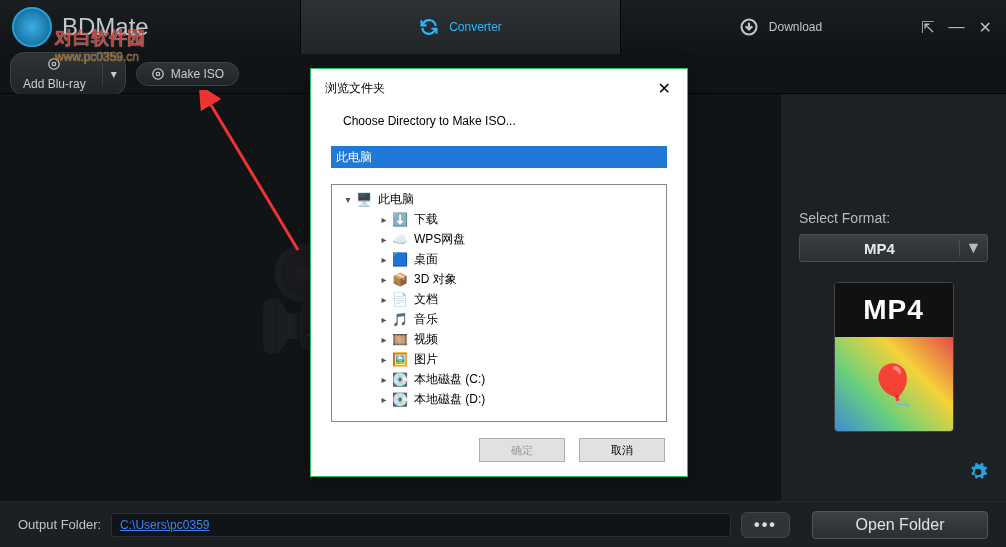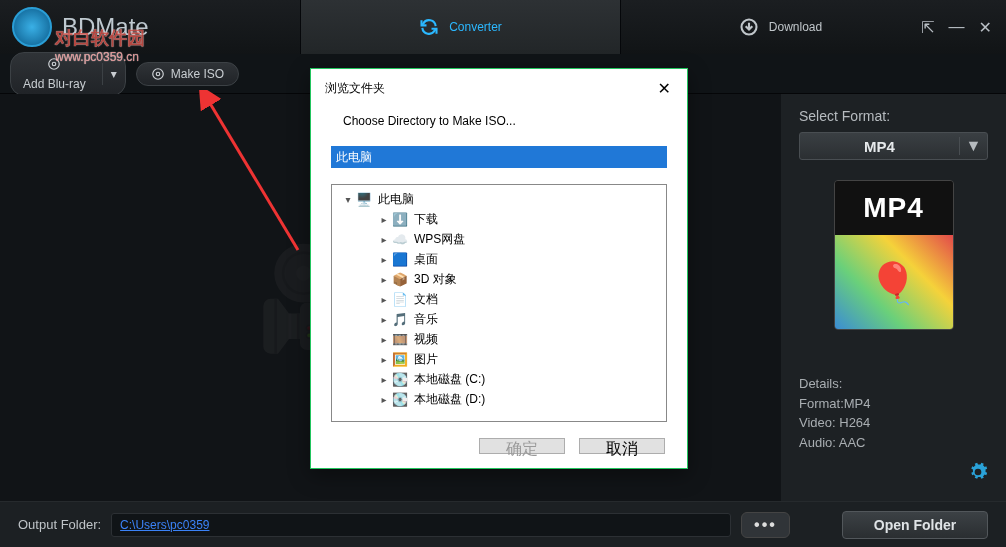--- a/index.html
+++ b/index.html
@@ -28,41 +28,41 @@
   .thumb { margin: 20px auto; width: 120px; }
   .thumb-card { width:120px; height:150px; border:1px solid #444; border-radius:4px; background:#222; overflow:hidden; position:relative;}
   .thumb-head { height:54px; background:#111; color:#fff; font-size:28px; font-weight:bold; display:flex; align-items:center; justify-content:center; letter-spacing:1px;}
   .thumb-body { height:96px; background: linear-gradient(45deg,#3a8bd6,#6ad07a,#f5d23a,#e24a4a); display:flex; align-items:center; justify-content:center; font-size:40px;}
   .details { font-size: 13px; line-height: 1.5; color: #a9aeb2; margin-top:auto; }
   .gear { align-self: flex-end; margin-top: 10px; font-size:18px; color:#2aa2d8; cursor:pointer;}
   .footer { height: 46px; background: #1c2023; display: flex; align-items: center; padding: 0 18px; gap: 10px; border-top:1px solid #262a2d;}
   .footer label { color: #bfc4c8; font-size: 13px; }
   .path-input { flex: 1; max-width: 620px; height: 24px; background: #101417; border: 1px solid #2c3034; border-radius: 3px; color: #3b82f6; padding: 0 8px; font-size: 12px; text-decoration: underline; }
   .dots-btn { background:#303438; border:1px solid #444; border-radius:6px; padding:3px 12px; color:#ddd; cursor:pointer; letter-spacing:2px; font-weight:bold;}
-  .open-btn { margin-left: auto; width: 146px; height: 28px; background: linear-gradient(#3c4145,#2a2e31); border: 1px solid #52575b; border-radius: 4px; color: #dfe3e6; font-size: 14px; font-weight: bold; cursor: pointer; }
+  .open-btn { margin-left: auto; width: 176px; height: 28px; background: linear-gradient(#3c4145,#2a2e31); border: 1px solid #52575b; border-radius: 4px; color: #dfe3e6; font-size: 16px; font-weight: normal; cursor: pointer; }
   
   .dialog { position: absolute; left: 310px; top: 68px; width: 378px; background: #fff; border: 1px solid #22c55e; box-shadow: 0 6px 20px rgba(0,0,0,0.4); font-size: 12px; }
   .dlg-title { display: flex; justify-content: space-between; align-items: center; padding: 10px 10px 6px 14px; }
   .dlg-title span:first-child { font-size: 12px; }
   .dlg-close { font-size: 16px; cursor: pointer; padding:0 6px;}
   .dlg-body { padding: 4px 20px; }
   .dlg-body h4 { font-size: 12px; font-weight: normal; margin: 6px 12px 18px; }
   .sel-box { width: 100%; height: 22px; border: 1px solid #2078d7; background: #2078d7; color: #fff; padding: 0 4px; font-size: 12px; }
   .tree-box { margin-top: 16px; height: 238px; border: 1px solid #888; overflow-y: scroll; background: #fff; padding: 4px 2px; }
   .tree-row { display: flex; align-items: center; height: 20px; padding-left: 8px; gap: 2px; cursor: default; }
   .tree-row.d1 { padding-left: 8px; }
   .tree-row.d2 { padding-left: 44px; }
   .tog { width: 12px; display:inline-block; text-align:center; color:#555; font-size:10px;}
   .ico { width: 16px; height: 16px; display: inline-flex; align-items: center; justify-content: center; font-size: 13px; }
   .tree-row span.lbl { padding-left: 4px; }
   .dlg-foot { display: flex; justify-content: flex-end; gap: 14px; padding: 12px 22px 14px; }
-  .dlg-btn { width: 86px; height: 16px; border: 1px solid #adadad; background: #e1e1e1; font-size: 16px; cursor: pointer; }
+  .dlg-btn { width: 86px; height: 24px; border: 1px solid #adadad; background: #e1e1e1; font-size: 11px; cursor: pointer; }
   .dlg-btn.dis { color: #9a9a9a; }
   .watermark { position:absolute; left:55px; top:26px; color:#d05048; font-size:18px; font-weight:bold; opacity:0.85; pointer-events:none; text-shadow:0 0 1px #fff;}
-  .watermark small{display:block;font-size:12px;color:#fca5a5;font-weight:normal;}
+  .watermark small{display:block;font-size:12px;color:#a16207;font-weight:normal;}
   .arrow { position:absolute; left:188px; top:90px; pointer-events:none;}
   .ic { width:20px; height:20px; display:inline-flex; }
 </style>
 </head>
 <body>
 
 <div class="titlebar">
   <div class="logo-area">
     <div class="logo-icon"></div>
     <div class="logo-text">BDMate</div>
@@ -121,26 +121,20 @@
     <div class="fmt-label">Select Format:</div>
     <div class="fmt-select">
       <span class="v">MP4</span>
       <span class="dd">▼</span>
     </div>
     <div class="thumb">
       <div class="thumb-card">
         <div class="thumb-head">MP4</div>
         <div class="thumb-body">🎈</div>
       </div>
-    </div>
-    <div class="details">
-      <div>Details:</div>
-      <div>Format:MP4</div>
-      <div>Video: H264</div>
-      <div>Audio: AAC</div>
     </div>
     <div class="gear">
       <svg width="20" height="20" viewBox="0 0 24 24" fill="#2aa2d8">
           <path d="M12 8a4 4 0 1 0 0 8 4 4 0 0 0 0-8zm9 4l2 1-1 3-2-1a9 9 0 0 1-2 2l1 2-3 1-1-2a9 9 0 0 1-3 0l-1 2-3-1 1-2a9 9 0 0 1-2-2l-2 1-1-3 2-1a9 9 0 0 1 0-3l-2-1 1-3 2 1a9 9 0 0 1 2-2l-1-2 3-1 1 2a9 9 0 0 1 3 0l1-2 3 1-1 2a9 9 0 0 1 2 2l2-1 1 3-2 1a9 9 0 0 1 0 3z"></path>
         </svg>
     </div>
   </div>
 </div>
 
 <div class="footer">

